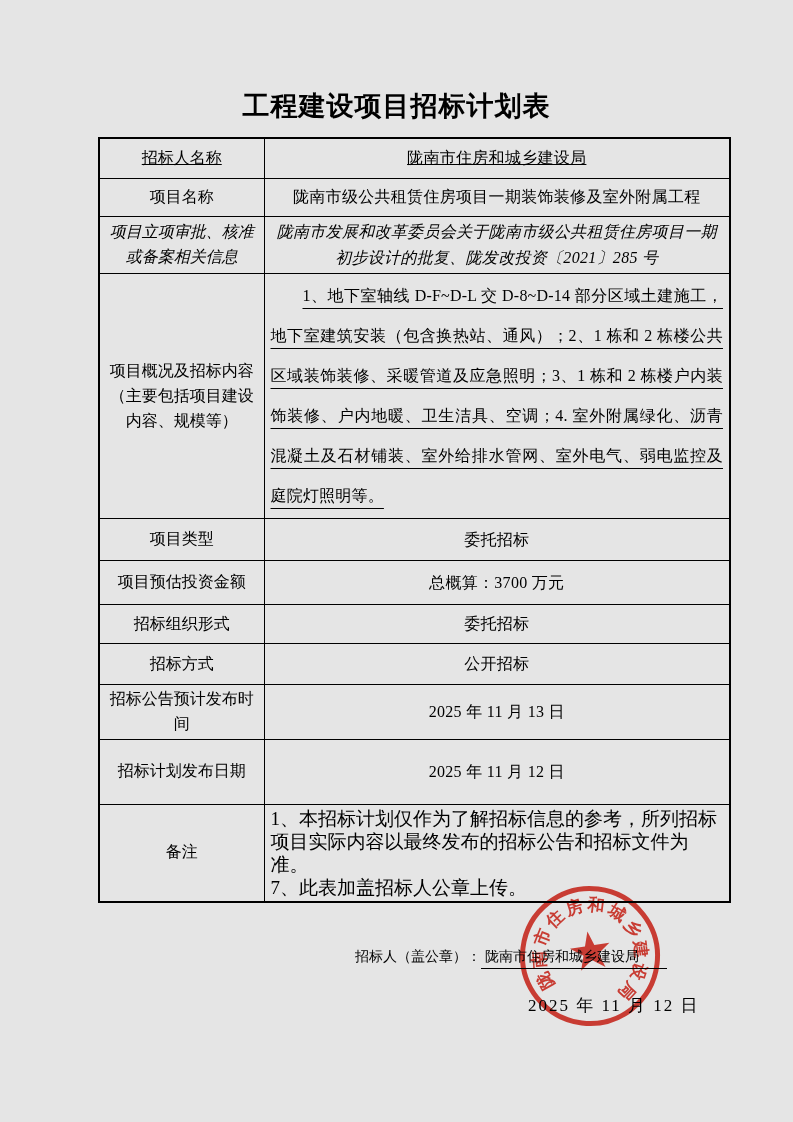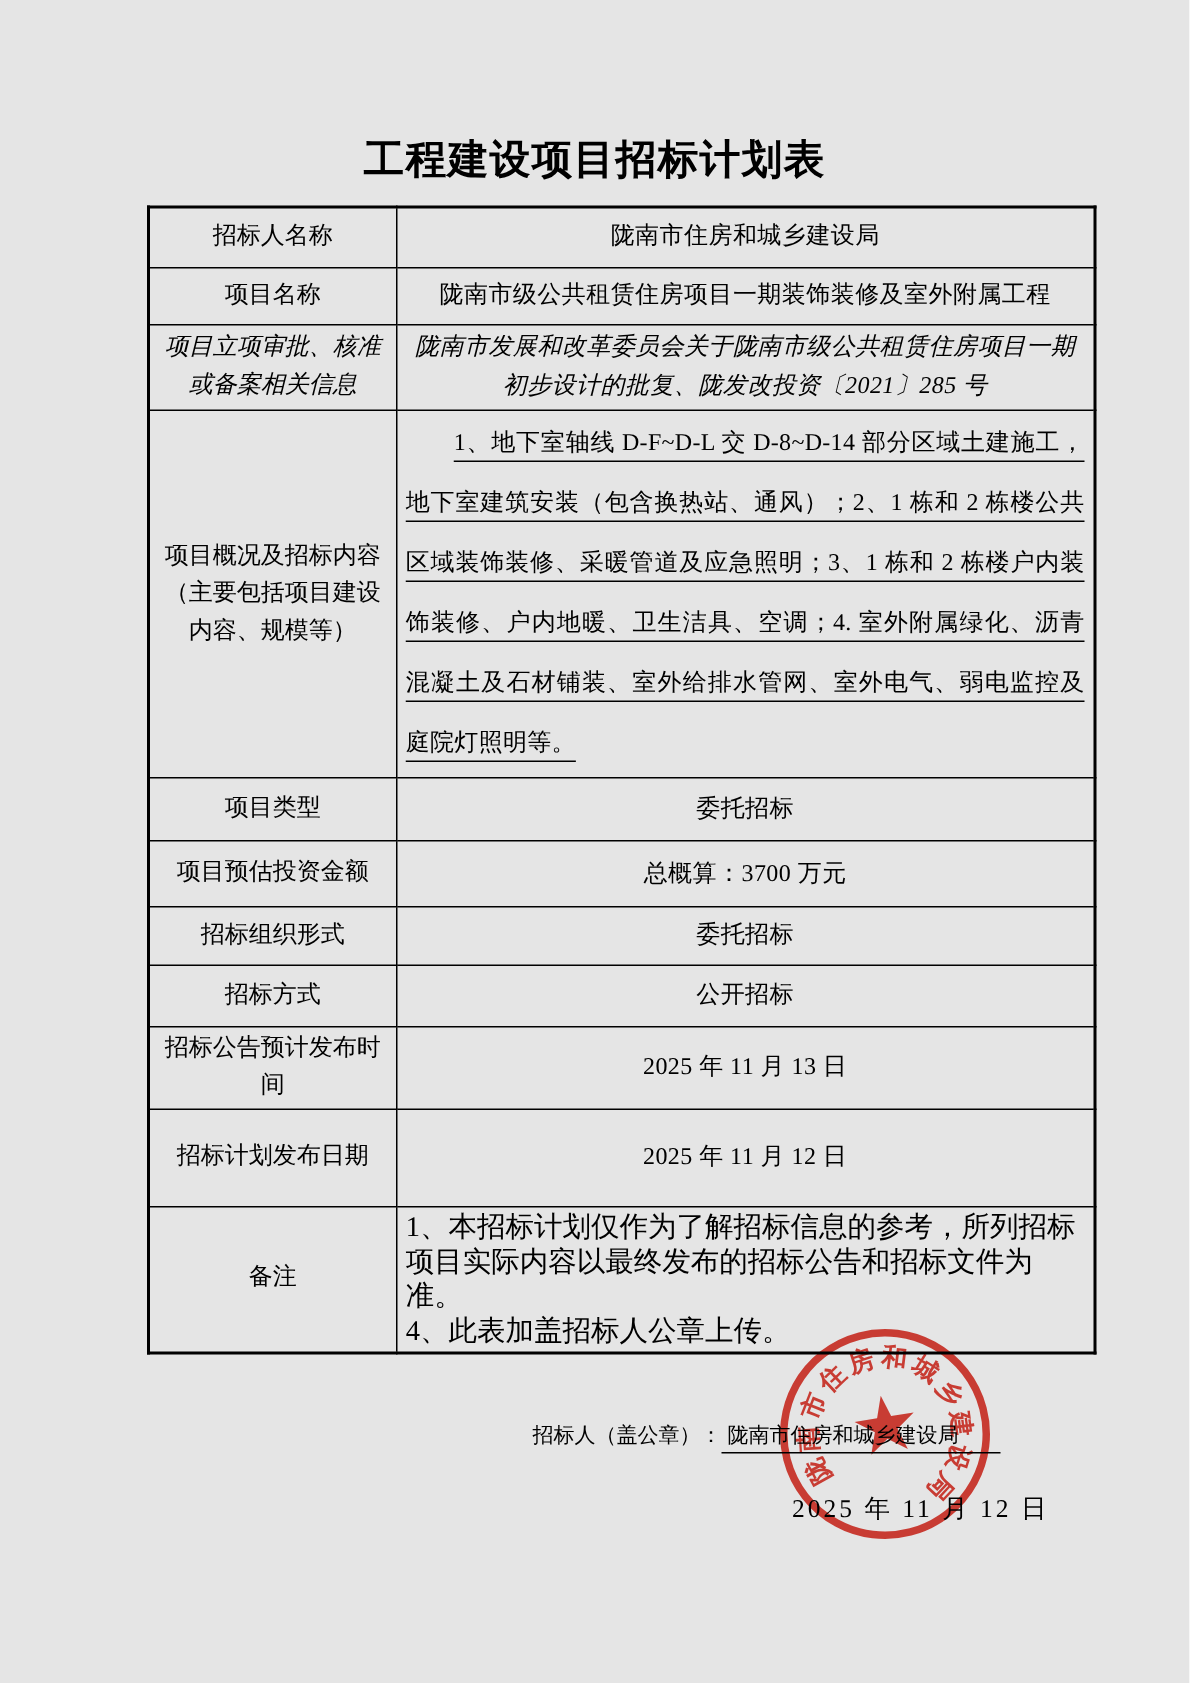--- a/index.html
+++ b/index.html
@@ -14,21 +14,21 @@
   }
   table.main {
     position:absolute; left:98px; top:137px; width:631px;
     border-collapse:collapse; table-layout:fixed;
     font-size:16px;
   }
   table.main td { border:1.6px solid #000; vertical-align:middle; padding:2px 6px; }
   table.main { border:2px solid #000; }
   td.lbl { text-align:center; line-height:1.55; padding:2px 10px; }
   td.val { text-align:center; line-height:1.6; letter-spacing:0.3px; }
-  tr.r1  { height:40px; }
+  tr.r1  { height:40px;text-decoration:underline; }
   tr.r2  { height:38px; }
   tr.r3  { height:35px; }
   tr.r4  { height:57px;font-style:italic; }
   tr.r5  { height:225px; }
   tr.r6  { height:42px; }
   tr.r7  { height:44px; }
   tr.r8  { height:39px; }
   tr.r9  { height:41px; }
   tr.r10 { height:45px;margin-left:12px; }
   tr.r11 { height:65px; }
@@ -118,21 +118,21 @@
         <td class="val">2025 年 11 月 13 日</td>
       </tr>
       <tr class="r11">
         <td class="lbl">招标计划发布日期</td>
         <td class="val">2025 年 11 月 12 日</td>
       </tr>
       <tr class="r12">
         <td class="lbl">备注</td>
         <td class="val-remarks">
           <div>1、本招标计划仅作为了解招标信息的参考，所列招标项目实际内容以最终发布的招标公告和招标文件为准。</div>
-          <div>4、此表加盖招标人公章上传。</div>
+          <div>7、此表加盖招标人公章上传。</div>
         </td>
       </tr>
     </tbody>
   </table>
 
   <div class="signature-line"><span>招标人（盖公章）：</span><span class="signer-name">陇南市住房和城乡建设局</span></div>
 
   <div class="date-line">2025 年 11 月 12 日</div>
 
   <div class="seal" style="color: rgb(221, 51, 40);">

